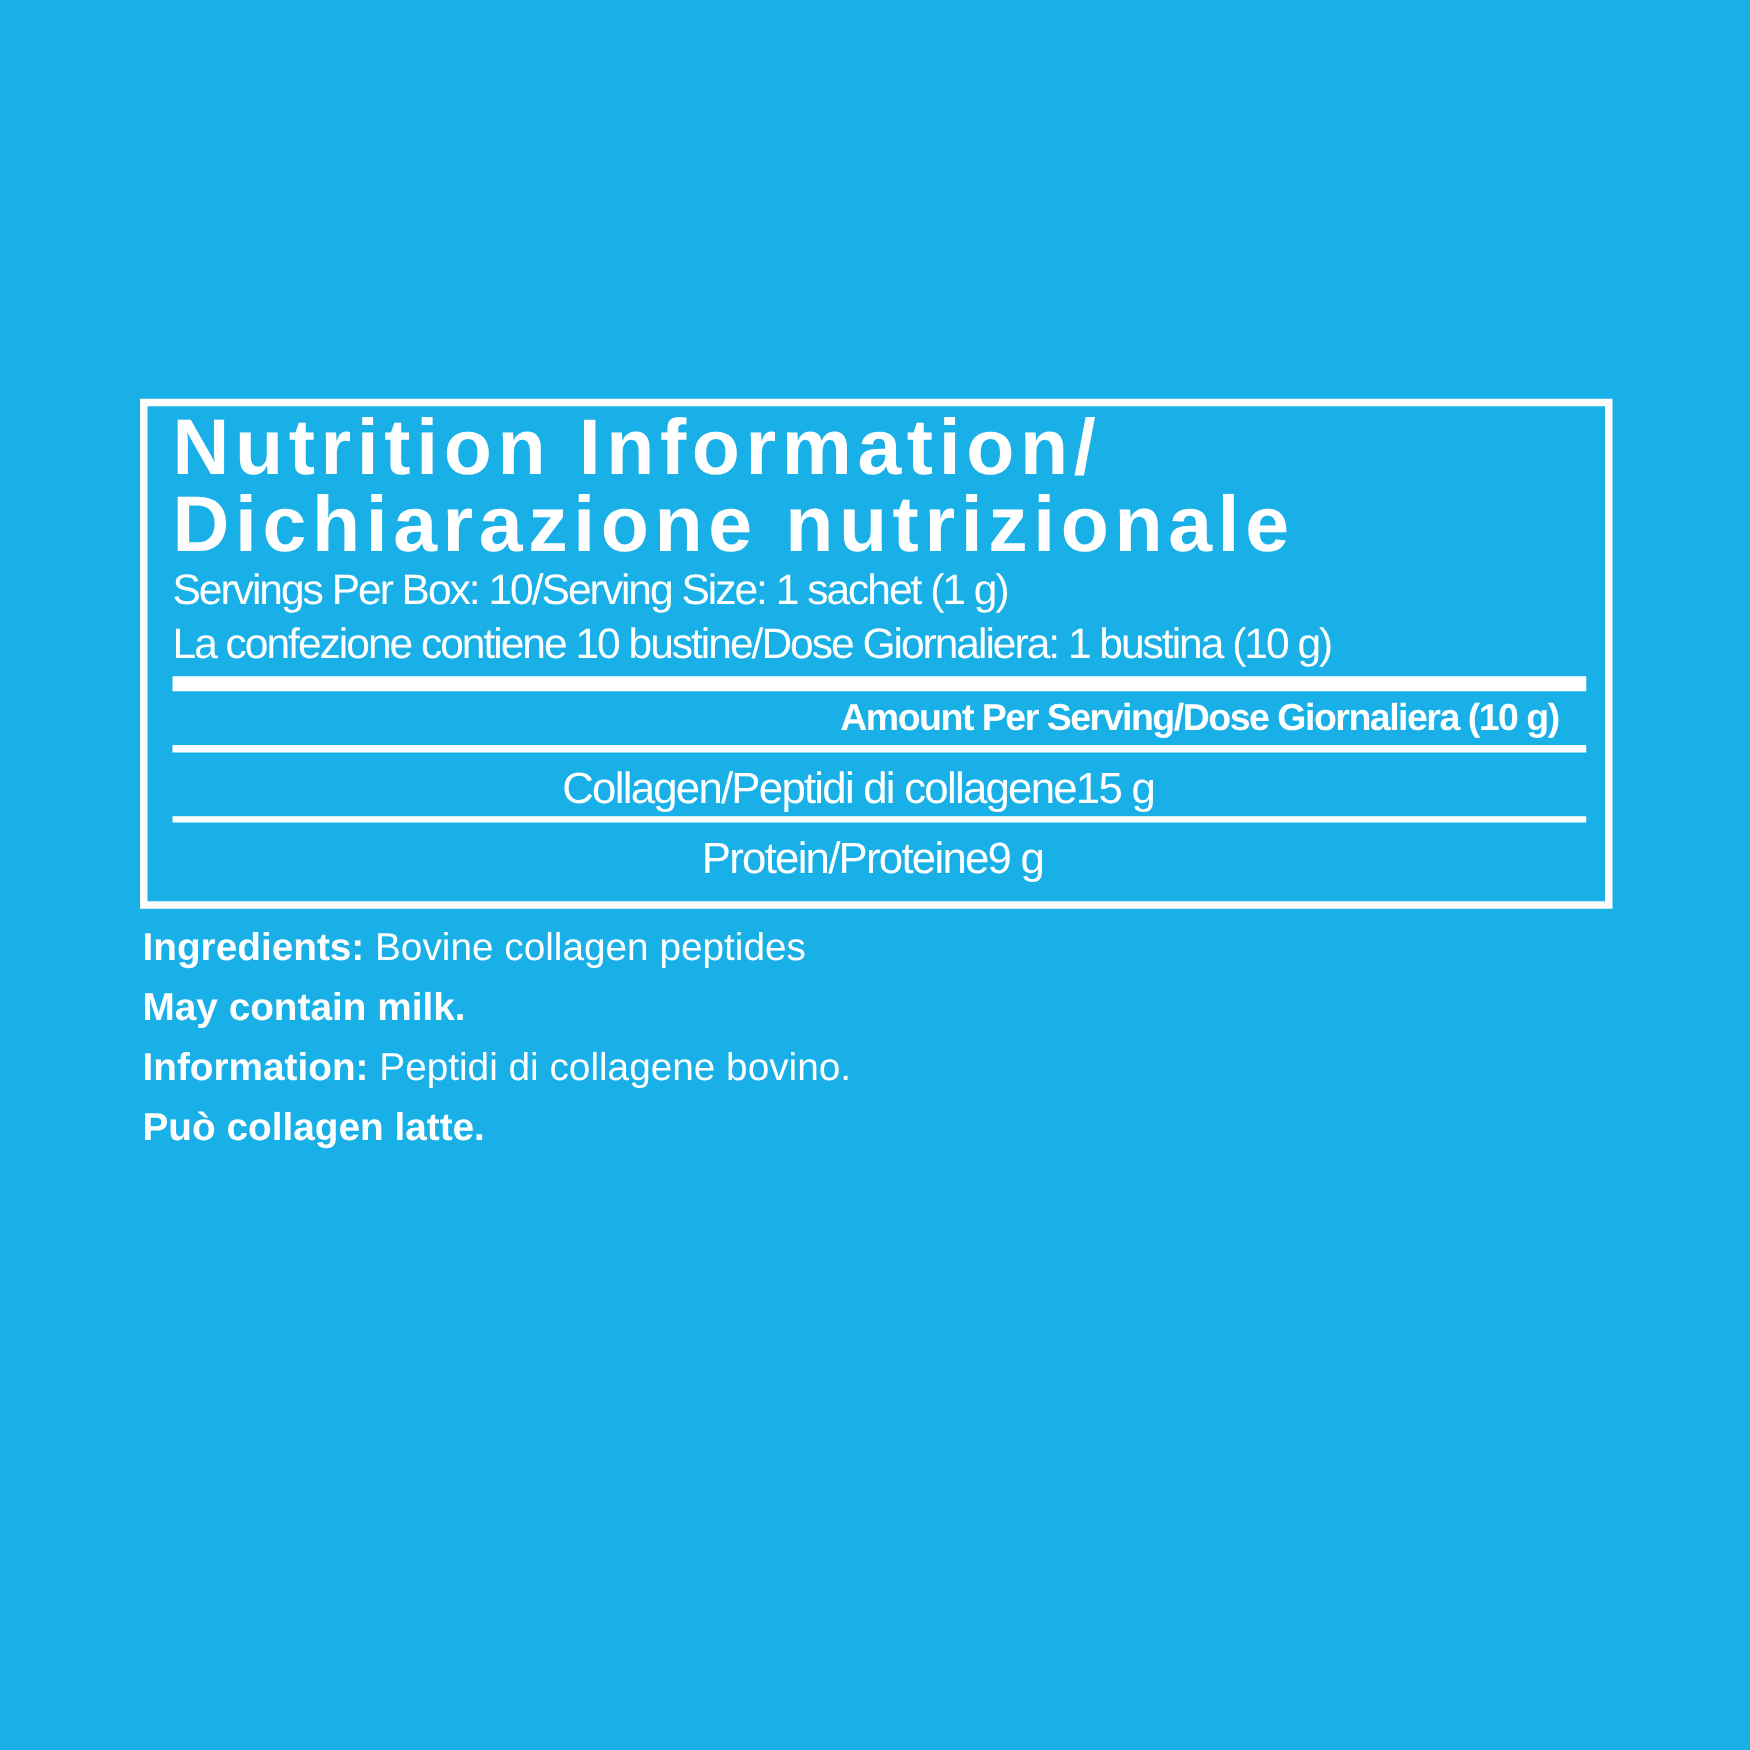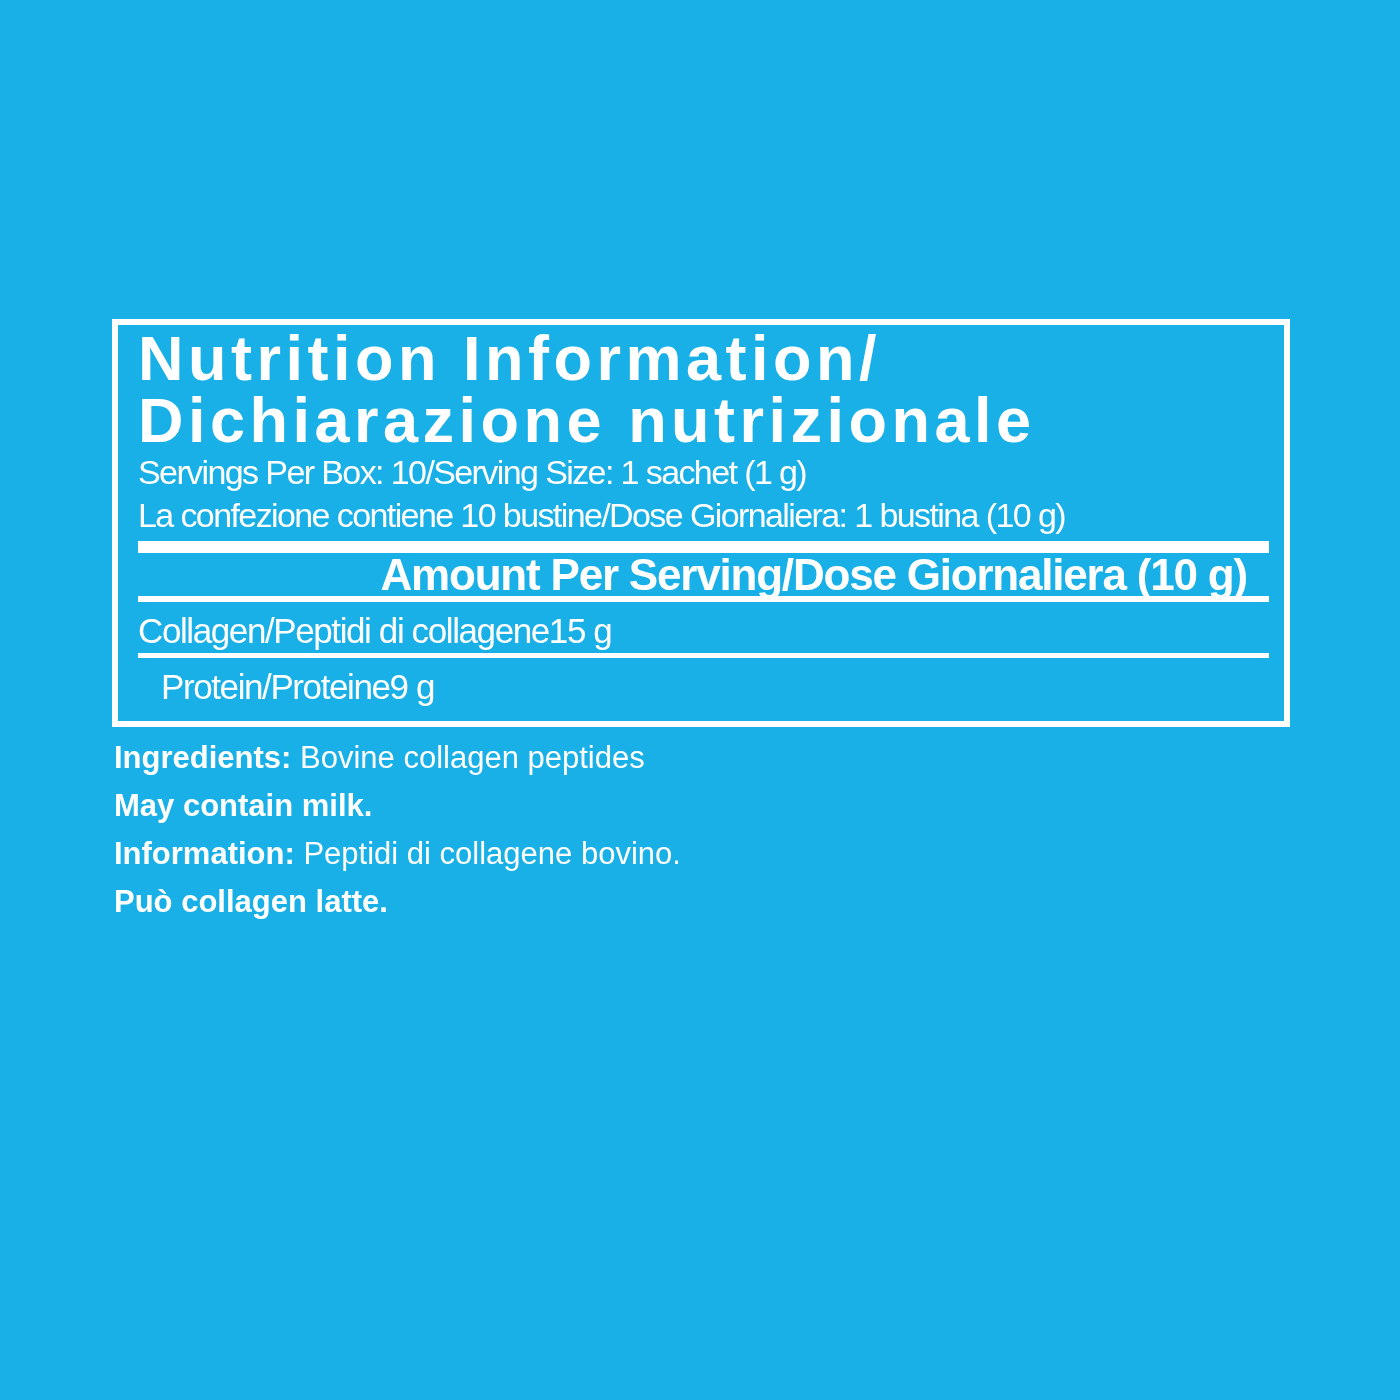--- a/index.html
+++ b/index.html
@@ -35,33 +35,33 @@
     line-height: 43px;
     letter-spacing: -1.6px;
     white-space: nowrap;
   }
   .thick-bar {
     height: 12px;
     background: #FFFFFF;
     margin-top: 4px;
   }
   .amount-header {
-    font-size: 44px;
+    font-size: 30px;
     font-weight: bold;
     text-align: right;
     line-height: 43px;
     letter-spacing: -1.2px;
     padding-right: 22px;
     white-space: nowrap;
   }
   .rule { height: 6px; background: #FFFFFF; }
   .rule.thin { height: 5px; }
   .nutrient-row {
     display: flex;
-    justify-content: flex-start;
+    justify-content: center;
     align-items: baseline;
     font-size: 35px;
     line-height: 45px;
     letter-spacing: -1.4px;
     padding-top: 6px;
     white-space: nowrap;
   }
   .nutrient-row .value { padding-right: 34px; }
   .nutrient-row.indent .label { padding-left: 23px; }
 

